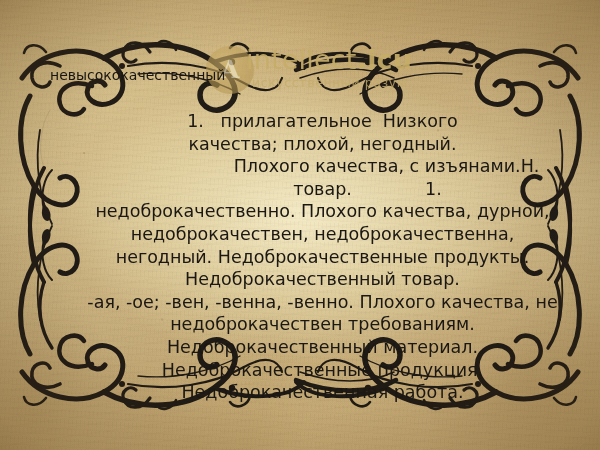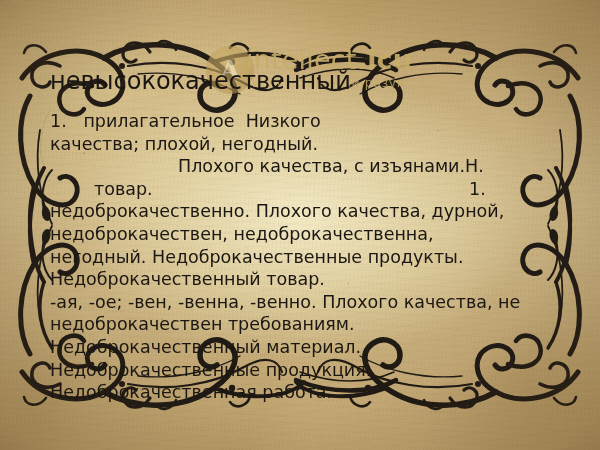--- a/index.html
+++ b/index.html
@@ -125,39 +125,39 @@
     position: absolute;
     left: 0;
     top: 0;
     width: 600px;
     height: 450px;
   }
   .title {
     position: absolute;
     left: 50px;
     top: 67px;
-    font-size: 24px;
+    font-size: 14px;
     color: #191612;
     white-space: nowrap;
   }
   .lines {
     position: absolute;
     left: 50px;
     top: 110px;
     width: 545px;
+    text-align: center;
   }
   .line {
     font-size: 17.5px;
     line-height: 22.6px;
     color: #1b1713;
     white-space: pre;
   }
   .line-indent-right {
     position: relative;
-    margin-left: 44px;
   }
   .line .num-right {
     position: absolute;
     left: 375px;
   }
 </style>
 </head>
 <body>
 
 <div class="slide">

